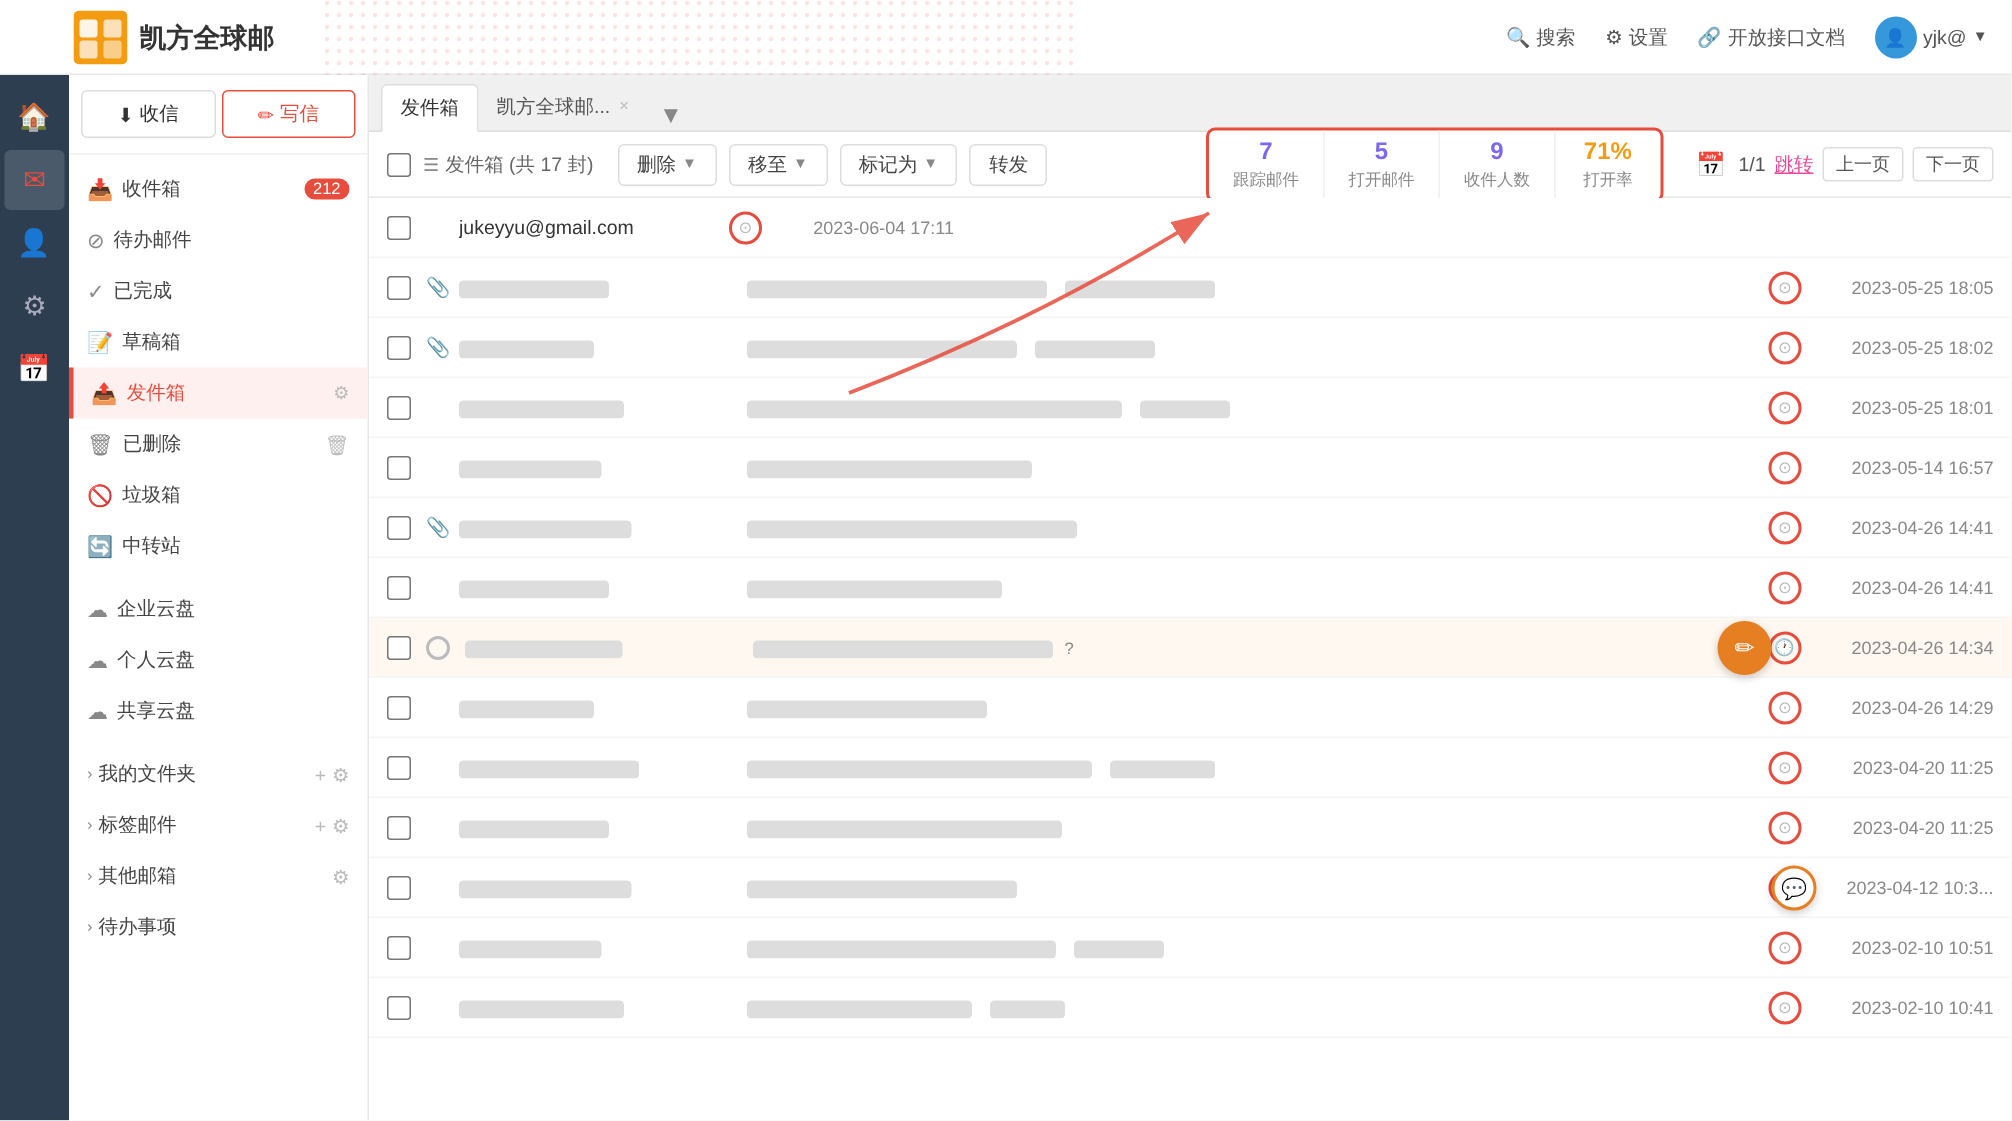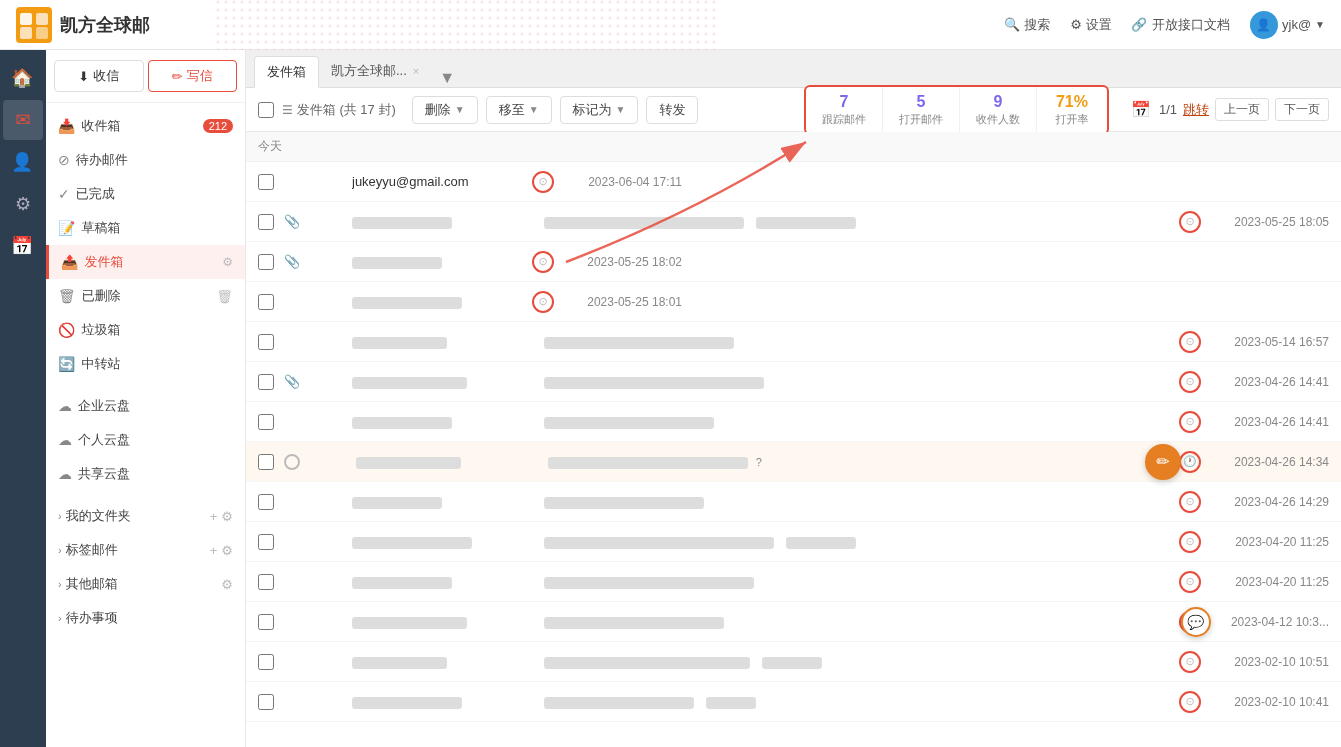--- a/index.html
+++ b/index.html
@@ -13,20 +13,21 @@
       align-items: center;
       padding: 0 16px;
       border-bottom: 1px solid #e8e8e8;
       box-shadow: 0 1px 3px rgba(0,0,0,0.08);
     }
     .logo-area {
       display: flex;
       align-items: center;
       gap: 8px;
       min-width: 200px;
+      justify-content: center;
     }
     .logo-icon {
       width: 36px;
       height: 36px;
     }
     .logo-text {
       font-size: 18px;
       font-weight: bold;
       color: #333;
     }
@@ -295,21 +296,21 @@
     .page-btn {
       padding: 2px 8px;
       border: 1px solid #ddd;
       border-radius: 3px;
       cursor: pointer;
       font-size: 12px;
       color: #555;
       background: #fff;
     }
     .page-link {
-      color: #c2410c;
+      color: #ec4899;
       cursor: pointer;
       text-decoration: underline;
     }
     .calendar-icon {
       width: 24px;
       height: 24px;
       display: flex;
       align-items: center;
       justify-content: center;
       color: #888;
@@ -356,21 +357,20 @@
     }
     .email-no-attachment { width: 22px; flex-shrink: 0; }
     .email-sender {
       width: 180px;
       font-size: 13px;
       color: #333;
       overflow: hidden;
       text-overflow: ellipsis;
       white-space: nowrap;
       flex-shrink: 0;
-      margin-left: 46px;
     }
     .email-subject {
       flex: 1;
       font-size: 13px;
       color: #555;
       overflow: hidden;
       text-overflow: ellipsis;
       white-space: nowrap;
       padding: 0 12px;
     }
@@ -669,23 +669,20 @@
         <span>1/1</span>
         <span class="page-link">跳转</span>
         <button class="page-btn">上一页</button>
         <button class="page-btn">下一页</button>
       </div>
     </div>
 
     <div class="email-list-container">
       <div class="email-list">
 
-        <div class="date-separator">
-          <span>今天</span>
-        </div>
 
         <div class="email-row">
           <input type="checkbox" class="email-checkbox" style="">
           <span class="email-no-attachment"></span>
           <span class="email-sender">jukeyyu@gmail.com</span>
           <div class="email-track-icon" style="border: 2px solid #e74c3c; border-radius: 50%; width: 22px; height: 22px; display: flex; align-items: center; justify-content: center; margin-right: 8px;">
             <span style="color:#bbb;font-size:11px">⊙</span>
           </div>
           <span class="email-date">2023-06-04 17:11</span>
         </div>
@@ -706,31 +703,39 @@
           </div>
           <span class="email-date">2023-05-25 18:05</span>
         </div>
 
         <div class="email-row">
           <input type="checkbox" class="email-checkbox" style="">
           <span class="email-attachment">📎</span>
           <span class="email-sender">
             <span class="blurred-text" style="width:90px">sender</span>
           </span>
+          <span class="email-subject">
+            <span class="blurred-text" style="width:180px">subject content text</span>
+            <span class="blurred-text" style="width:80px; margin-left:8px">more</span>
+          </span>
           <div class="email-track-icon" style="border: 2px solid #e74c3c; border-radius: 50%; width: 22px; height: 22px; display: flex; align-items: center; justify-content: center; margin-right: 8px;">
             <span style="color:#bbb;font-size:11px">⊙</span>
           </div>
           <span class="email-date">2023-05-25 18:02</span>
         </div>
 
         <div class="email-row">
           <input type="checkbox" class="email-checkbox" style="">
           <span class="email-no-attachment"></span>
           <span class="email-sender">
             <span class="blurred-text" style="width:110px">sender name</span>
+          </span>
+          <span class="email-subject">
+            <span class="blurred-text" style="width:250px">long subject content text here extra</span>
+            <span class="blurred-text" style="width:60px; margin-left:8px">more</span>
           </span>
           <div class="email-track-icon" style="border: 2px solid #e74c3c; border-radius: 50%; width: 22px; height: 22px; display: flex; align-items: center; justify-content: center; margin-right: 8px;">
             <span style="color:#bbb;font-size:11px">⊙</span>
           </div>
           <span class="email-date">2023-05-25 18:01</span>
         </div>
 
         <div class="email-row">
           <input type="checkbox" class="email-checkbox" style="">
           <span class="email-no-attachment"></span>

